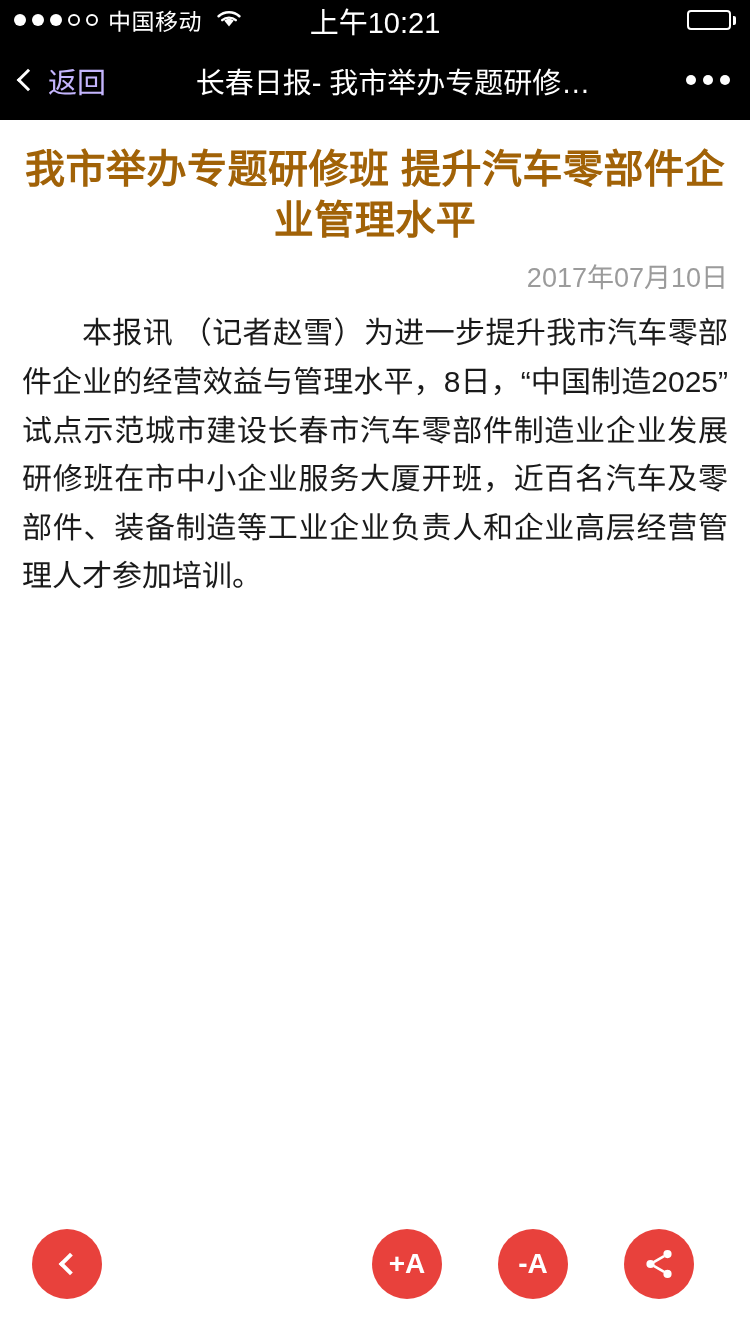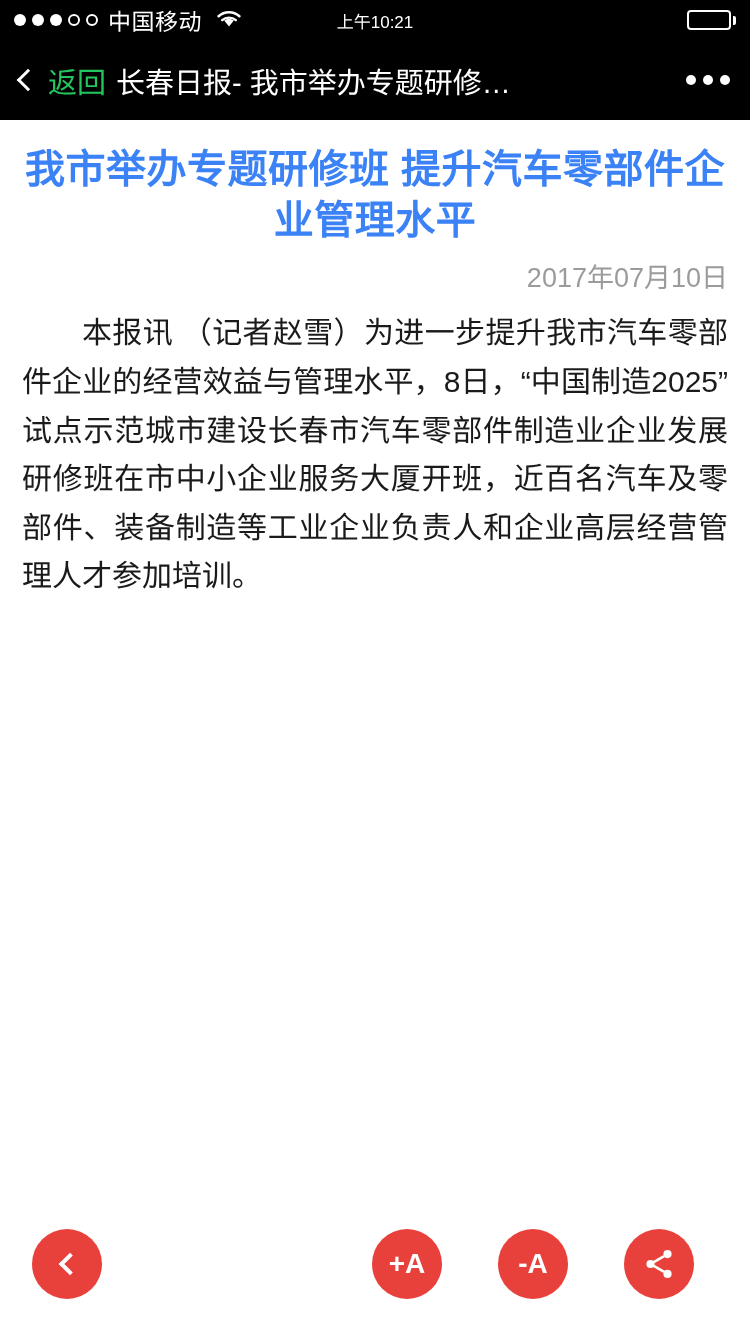--- a/index.html
+++ b/index.html
@@ -44,21 +44,21 @@
   .carrier {
     font-size: 23px;
     letter-spacing: 0.5px;
     margin-right: 12px;
   }
   .wifi-icon { display: inline-block; margin-top: 2px; }
   .status-time {
     position: absolute;
     left: 0; right: 0;
     text-align: center;
-    font-size: 17px;
+    font-size: 29px;
     pointer-events: none;
   }
   .battery {
     margin-left: auto;
     display: flex;
     align-items: center;
   }
   .battery-body {
     width: 44px;
     height: 20px;
@@ -79,36 +79,36 @@
     height: 80px;
     background: #000000;
     color: #ffffff;
     display: flex;
     align-items: center;
     padding: 0 20px;
   }
   .nav-back {
     display: flex;
     align-items: center;
-    color: #22c55e;
+    color: #c4b5fd;
     font-size: 29px;
     flex: 0 0 auto;
   }
   .chev-left {
     display: inline-block;
     width: 16px;
     height: 16px;
     border-left: 3px solid #ffffff;
     border-bottom: 3px solid #ffffff;
     transform: rotate(45deg);
     margin-right: 12px;
   }
   .nav-title {
     flex: 1 1 auto;
-    text-align: left;
+    text-align: center;
     font-size: 29px;
     font-weight: normal;
     white-space: nowrap;
     overflow: hidden;
     text-overflow: ellipsis;
     padding: 0 10px;
   }
   .nav-more {
     flex: 0 0 auto;
     display: flex;
@@ -126,21 +126,21 @@
   
   .article {
     padding: 18px 22px 0 22px;
     height: 1214px;
     position: relative;
   }
   .article-title {
     font-size: 40px;
     line-height: 1.28;
     font-weight: bold;
-    color: #3b82f6;
+    color: #a16207;
     text-align: center;
     margin: 6px 0 10px 0;
     letter-spacing: 0.5px;
   }
   .article-date {
     text-align: right;
     color: #9b9b9b;
     font-size: 27px;
     margin-bottom: 14px;
   }

